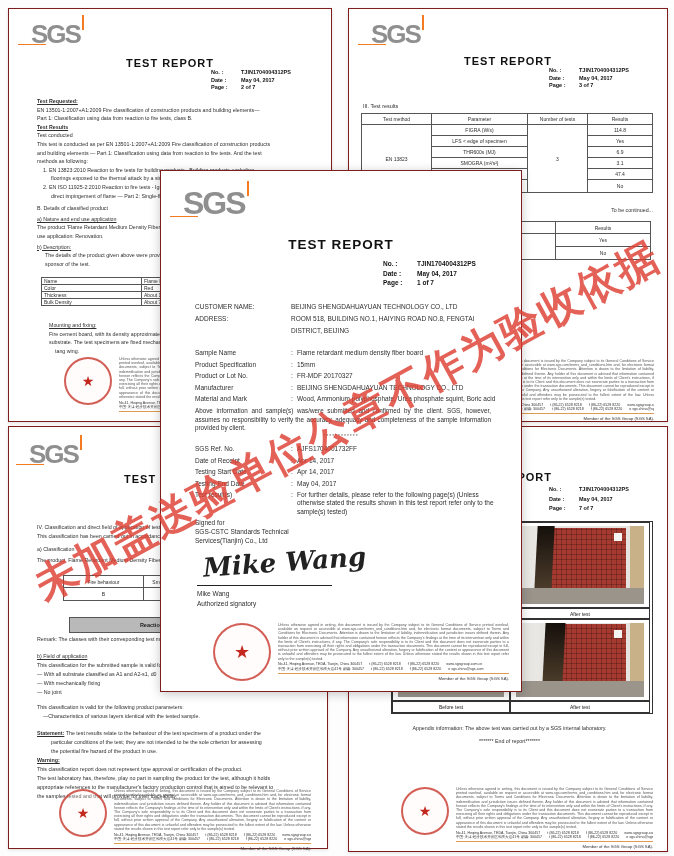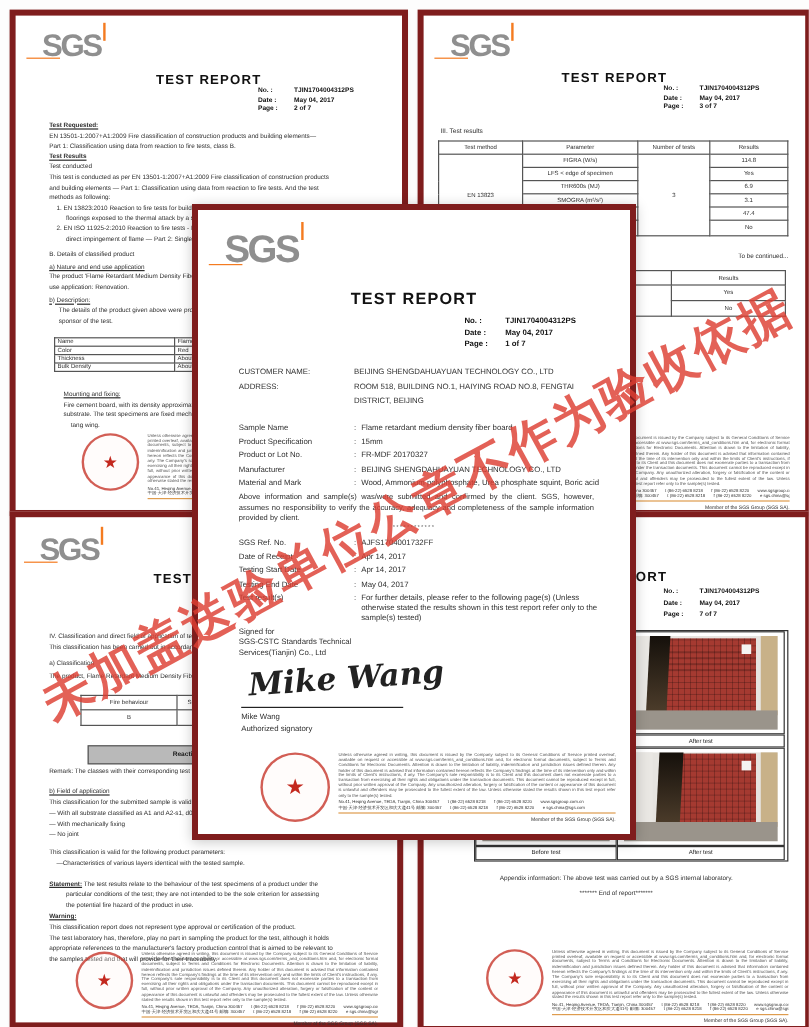--- a/index.html
+++ b/index.html
@@ -1,20 +1,20 @@
 <!DOCTYPE html>
 <html><head>
 <meta charset="utf-8">
 <style>
   html,body{margin:0;padding:0;}
   body{
     width:674px;height:856px;position:relative;background:#fdfdfd;
     font-family:"Liberation Sans",sans-serif;color:#333;overflow:hidden;
   }
-  .doc{position:absolute;background:#fff;border:5px solid #7f1d1d;box-shadow:0 1px 3px rgba(0,0,0,.12);}
+  .doc{position:absolute;background:#fff;border:1px solid #7f1d1d;box-shadow:0 1px 3px rgba(0,0,0,.12);}
   #doc-p2{left:8px;top:8px;width:322px;height:412px;z-index:1;}
   #doc-p3{left:348px;top:8px;width:318px;height:412px;z-index:1;}
   #doc-class{left:8px;top:426px;width:318px;height:421px;z-index:1;}
   #doc-p7{left:348px;top:426px;width:318px;height:424px;z-index:1;}
   #doc-p1{left:160px;top:170px;width:360px;height:520px;z-index:5;box-shadow:0 2px 10px rgba(0,0,0,.22);}
   
   .wm{
     position:absolute;left:38px;top:568px;width:730px;z-index:9;
     transform:rotate(-28.5deg);transform-origin:0 50%;
     font-size:42px;font-weight:bold;letter-spacing:2px;line-height:42px;

